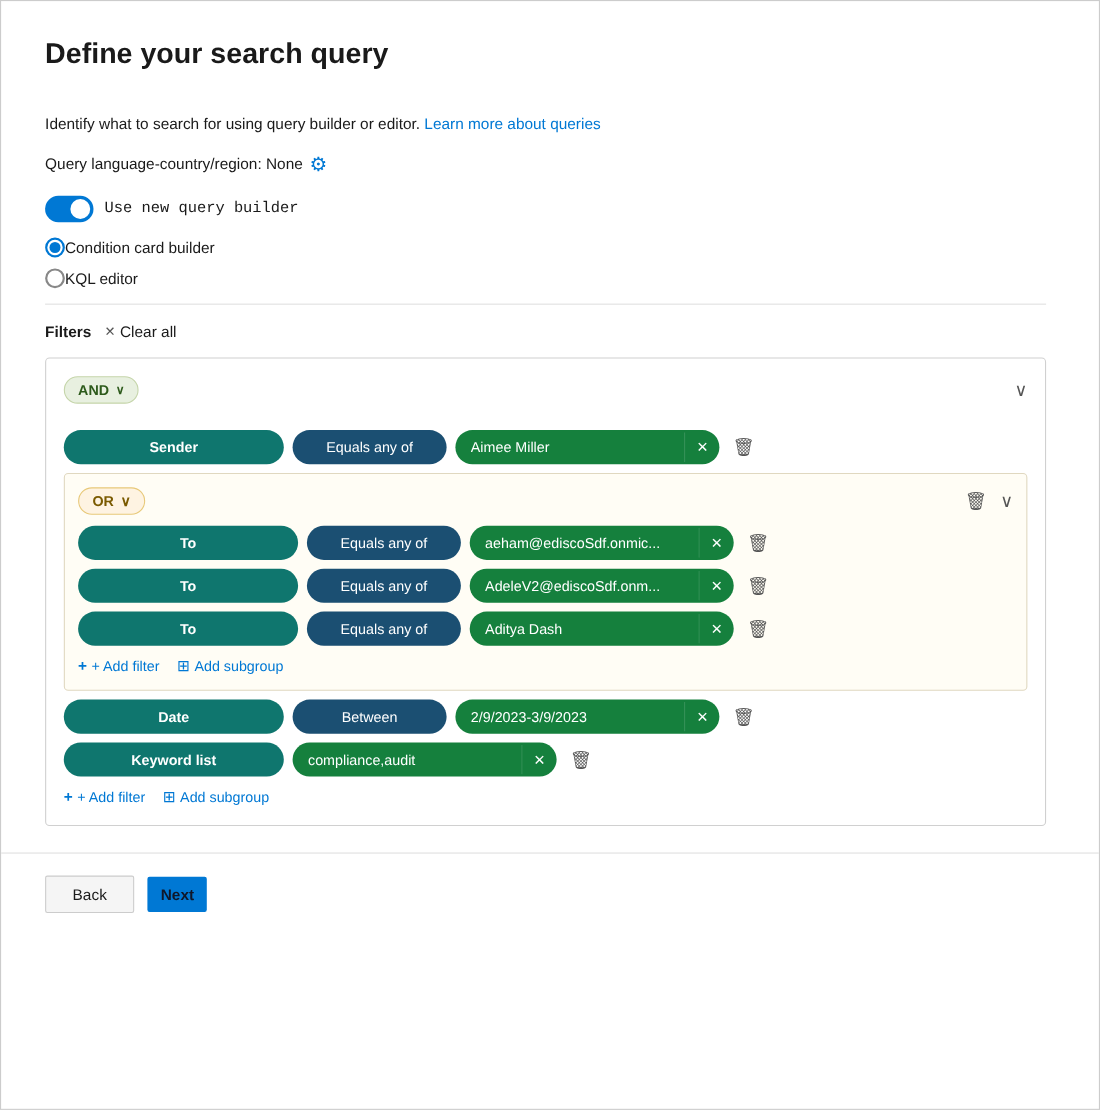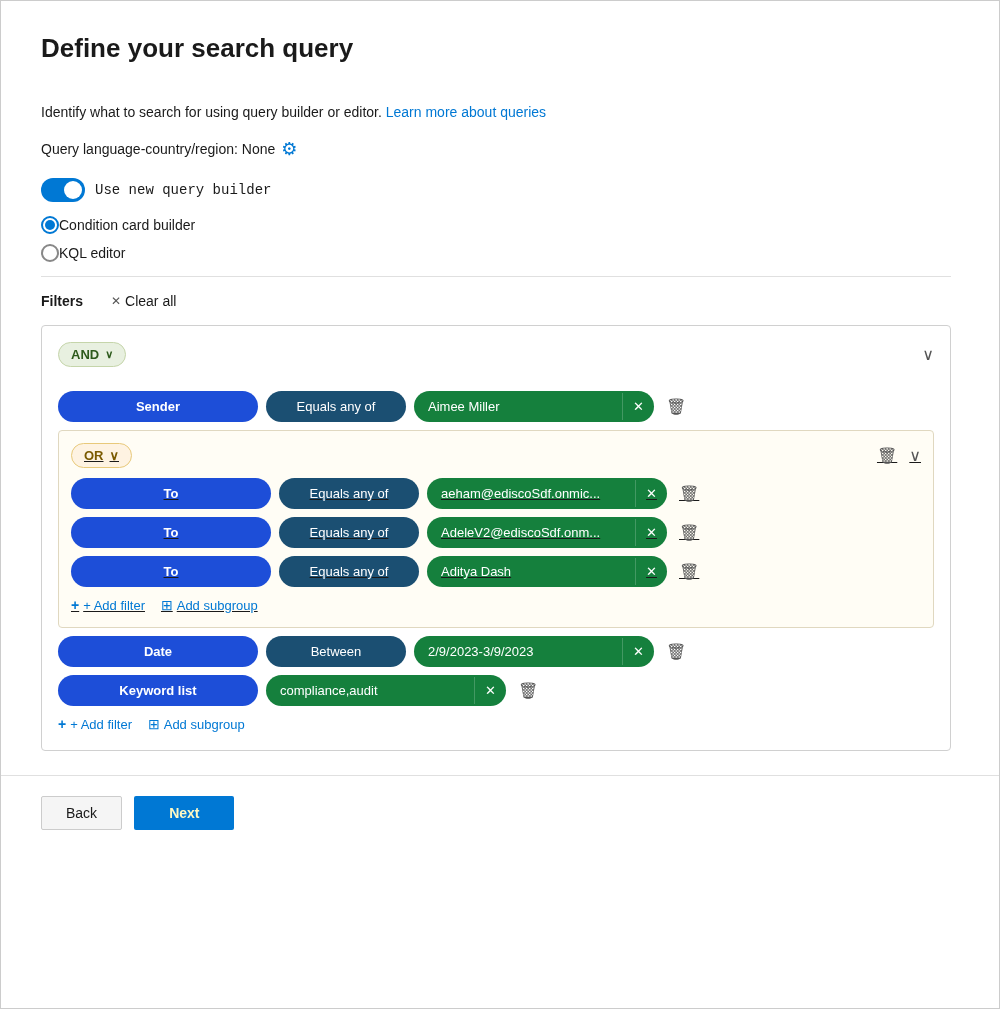--- a/index.html
+++ b/index.html
@@ -116,21 +116,21 @@
 
     .divider {
       border: none;
       border-top: 1px solid #e0e0e0;
       margin: 14px 0;
     }
 
     .filters-row {
       display: flex;
       align-items: center;
-      gap: 24px;
+      gap: 8px;
       margin-bottom: 14px;
     }
 
     .filters-label {
       font-size: 14px;
       font-weight: 600;
       color: #1a1a1a;
     }
 
     .clear-all-btn {
@@ -192,21 +192,21 @@
 
     
     .filter-row {
       display: flex;
       align-items: center;
       gap: 8px;
       margin-bottom: 8px;
     }
 
     .filter-field {
-      background: #1d4ed8;
+      background: #0f766e;
       color: #fff;
       border: none;
       border-radius: 20px;
       padding: 8px 16px;
       font-size: 13px;
       font-weight: 600;
       min-width: 200px;
       cursor: pointer;
     }
 
@@ -232,21 +232,20 @@
     }
 
     
     .subgroup {
       border: 1px solid #e0d8c0;
       border-radius: 4px;
       background: #fffdf5;
       padding: 12px;
       margin-bottom: 8px;
       position: relative;
-      text-decoration: underline;
     }
 
     .subgroup-header {
       display: flex;
       align-items: center;
       justify-content: space-between;
       margin-bottom: 10px;
     }
 
     .subgroup-header-left {
@@ -302,42 +301,43 @@
 
     .subgroup-icon {
       font-size: 14px;
     }
 
     
     .footer {
       border-top: 1px solid #e0e0e0;
       padding: 20px 40px;
       display: flex;
+      align-items: center;
       gap: 12px;
       margin-top: 24px;
     }
 
     .back-btn {
       background: #f5f5f5;
       border: 1px solid #ccc;
       border-radius: 2px;
       padding: 8px 24px;
       font-size: 14px;
       cursor: pointer;
       color: #1a1a1a;
     }
 
     .next-btn {
       background: #0078d4;
       border: none;
       border-radius: 2px;
-      padding: 8px 35px;
-      font-size: 14px;
-      cursor: pointer;
-      color: #fef9c3;
+      padding: 8px 12px;
+      font-size: 14px;
+      cursor: pointer;
+      color: #0f172a;
       font-weight: 600;
     }
 
     .filter-value-wrapper {
       display: flex;
       align-items: center;
       background: #15803d;
       border-radius: 20px;
       padding: 0 0 0 14px;
       flex: 1;

